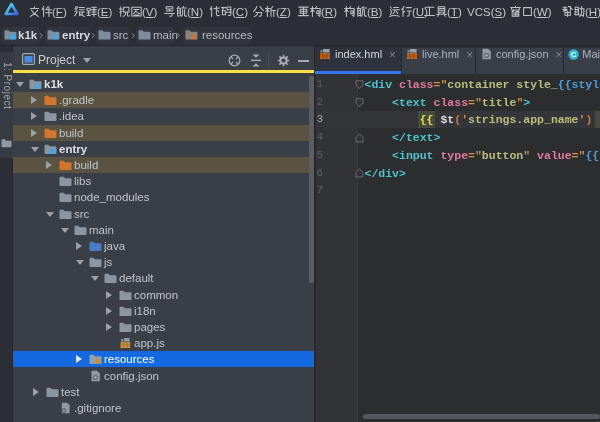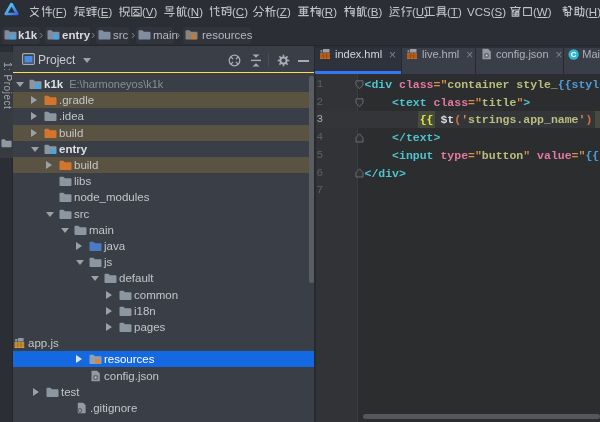--- a/index.html
+++ b/index.html
@@ -13,21 +13,21 @@
 #crumbs{position:absolute;left:0;top:23px;width:600px;height:23px;background:#2b2e34;border-bottom:1px solid #24262b}
 .bc{position:absolute;top:0;height:23px;display:flex;align-items:center;font-size:11.5px;color:#b4b8be;white-space:nowrap}
 .bc.bold{color:#d8dbdf;font-weight:bold}
 .sep{position:absolute;top:0;height:23px;display:flex;align-items:center;color:#70767d;font-size:13px}
 
 #strip{position:absolute;left:0;top:46px;width:13px;height:376px;background:#2b2e34;border-right:1px solid #24262b}
 #striptab{position:absolute;left:0;top:52px;width:13px;height:106px;background:#363a41}
 #vlabel{position:absolute;left:0px;top:62px;width:13px;color:#a6aab0;font-size:10px;writing-mode:vertical-rl;letter-spacing:.5px;white-space:nowrap}
 
 #panel{position:absolute;left:13px;top:46px;width:301px;height:376px;background:#3a3e47}
-#phead{position:absolute;left:13px;top:46px;width:301px;height:27px;border-bottom:1px solid #fde047}
+#phead{position:absolute;left:13px;top:46px;width:301px;height:27px;border-bottom:3px solid #fde047}
 #splitter{position:absolute;left:314px;top:46px;width:2px;height:376px;background:#26292e}
 .row{position:absolute;left:13px;width:301px;height:16px;display:flex;align-items:center;font-size:11.5px;color:#c2c6cb;white-space:nowrap}
 .row.olive{background:#5a5341}
 .row.sel{background:#1569e0;color:#fff}
 .row .arr{width:13px;flex:0 0 13px;display:flex;align-items:center}
 .row .ico{width:13px;height:12px;flex:0 0 13px;margin-right:2px}
 .row b{color:#dee1e5}
 .row .path{color:#8a8f96;margin-left:6px;font-size:11px}
 
 #tabbar{position:absolute;left:315px;top:46px;width:285px;height:28px;background:#2b2e34}
@@ -159,21 +159,20 @@
     <span class="arr">
       <svg width="8" height="5" viewBox="0 0 8 5">
         <polygon points="0,0 8,0 4,5" fill="#9ba1a7"></polygon>
       </svg>
     </span>
     <svg class="ico" viewBox="0 0 13 12">
       <path d="M.5 2.7C.5 2.1 1 1.7 1.6 1.7H4.4L5.9 3.2H11.4C12 3.2 12.5 3.7 12.5 4.3V9.9C12.5 10.5 12 11 11.4 11H1.6C1 11 .5 10.5 .5 9.9Z" fill="#8b96a1"></path>
       <rect x="6.2" y="6.1" width="4.8" height="4.7" fill="#3fa8e8"></rect>
     </svg>
     <b>k1k</b>
-    <span class="path">E:\harmoneyos\k1k</span>
   </div>
 <div class="row olive" style="top:92px;padding-left:18px"><span class="arr">
       <svg width="6" height="8" viewBox="0 0 6 8">
         <polygon points="0,0 6,4 0,8" fill="#9ba1a7"></polygon>
       </svg>
     </span><svg class="ico" viewBox="0 0 13 12">
       <path d="M.5 2.7C.5 2.1 1 1.7 1.6 1.7H4.4L5.9 3.2H11.4C12 3.2 12.5 3.7 12.5 4.3V9.9C12.5 10.5 12 11 11.4 11H1.6C1 11 .5 10.5 .5 9.9Z" fill="#d2752f"></path>
     </svg>.gradle</div>
 <div class="row" style="top:108px;padding-left:18px"><span class="arr">
       <svg width="6" height="8" viewBox="0 0 6 8">
@@ -263,21 +262,21 @@
     </span><svg class="ico" viewBox="0 0 13 12">
       <path d="M.5 2.7C.5 2.1 1 1.7 1.6 1.7H4.4L5.9 3.2H11.4C12 3.2 12.5 3.7 12.5 4.3V9.9C12.5 10.5 12 11 11.4 11H1.6C1 11 .5 10.5 .5 9.9Z" fill="#8b96a1"></path>
     </svg>i18n</div>
 <div class="row" style="top:319px;padding-left:93px"><span class="arr">
       <svg width="6" height="8" viewBox="0 0 6 8">
         <polygon points="0,0 6,4 0,8" fill="#9ba1a7"></polygon>
       </svg>
     </span><svg class="ico" viewBox="0 0 13 12">
       <path d="M.5 2.7C.5 2.1 1 1.7 1.6 1.7H4.4L5.9 3.2H11.4C12 3.2 12.5 3.7 12.5 4.3V9.9C12.5 10.5 12 11 11.4 11H1.6C1 11 .5 10.5 .5 9.9Z" fill="#8b96a1"></path>
     </svg>pages</div>
-<div class="row" style="top:335px;"><svg class="ico" viewBox="0 0 13 12">
+<div class="row" style="top:335px;padding-left:106px"><svg class="ico" viewBox="0 0 13 12">
       <rect x="5" y="1" width="5.6" height="3.6" fill="#9099a2"></rect>
       <rect x="2.2" y="2" width="2.2" height="2.6" fill="#9099a2"></rect>
       <rect x="1.6" y="5.2" width="9.6" height="5.8" fill="#dc9e3e"></rect>
       <path d="M1.6 7.1 H11.2 M1.6 9 H11.2 M4.8 5.2 V11 M8 5.2 V11" stroke="#8a6a20" stroke-width=".7"></path>
     </svg>app.js</div>
 <div class="row sel" style="top:351px;padding-left:63px"><span class="arr">
       <svg width="6" height="8" viewBox="0 0 6 8">
         <polygon points="0,0 6,4 0,8" fill="#dfe3e8"></polygon>
       </svg>
     </span><svg class="ico" viewBox="0 0 13 12">
@@ -289,21 +288,21 @@
       <circle cx="6.6" cy="7.4" r="2.6" fill="#686e74"></circle>
       <circle cx="6.6" cy="7.4" r="1" fill="#c9ccd0"></circle>
     </svg>config.json</div>
 <div class="row" style="top:384px;padding-left:20px"><span class="arr">
       <svg width="6" height="8" viewBox="0 0 6 8">
         <polygon points="0,0 6,4 0,8" fill="#9ba1a7"></polygon>
       </svg>
     </span><svg class="ico" viewBox="0 0 13 12">
       <path d="M.5 2.7C.5 2.1 1 1.7 1.6 1.7H4.4L5.9 3.2H11.4C12 3.2 12.5 3.7 12.5 4.3V9.9C12.5 10.5 12 11 11.4 11H1.6C1 11 .5 10.5 .5 9.9Z" fill="#8b96a1"></path>
     </svg>test</div>
-<div class="row" style="top:400px;padding-left:62px"><svg class="ico" viewBox="0 0 13 12">
+<div class="row" style="top:400px;padding-left:46px"><svg class="ico" viewBox="0 0 13 12">
       <path d="M2.8 .7 H8.2 L10.6 3.2 V11.3 H2.8 Z" fill="#949aa2"></path>
       <circle cx="4.9" cy="8.5" r="1.9" fill="none" stroke="#50555b" stroke-width="1"></circle>
     </svg>.gitignore</div>
 <div id="treebar" style="position:absolute;left:309px;top:76px;width:5px;height:207px;background:#5a5e63;border-radius:2px"></div>
 <div id="phead">
 <svg class="abs" style="left:9px;top:7px" width="13" height="12" viewBox="0 0 13 12">
       <rect x=".6" y=".6" width="11.8" height="10.8" rx="1.2" fill="none" stroke="#a5abb2" stroke-width="1.2"></rect>
       <rect x="2.4" y="3" width="8.2" height="6.6" fill="#4a8be4"></rect>
     </svg>
 <div class="abs" style="left:25px;top:7px;font-size:12px;color:#c9ccd1">Project</div>

